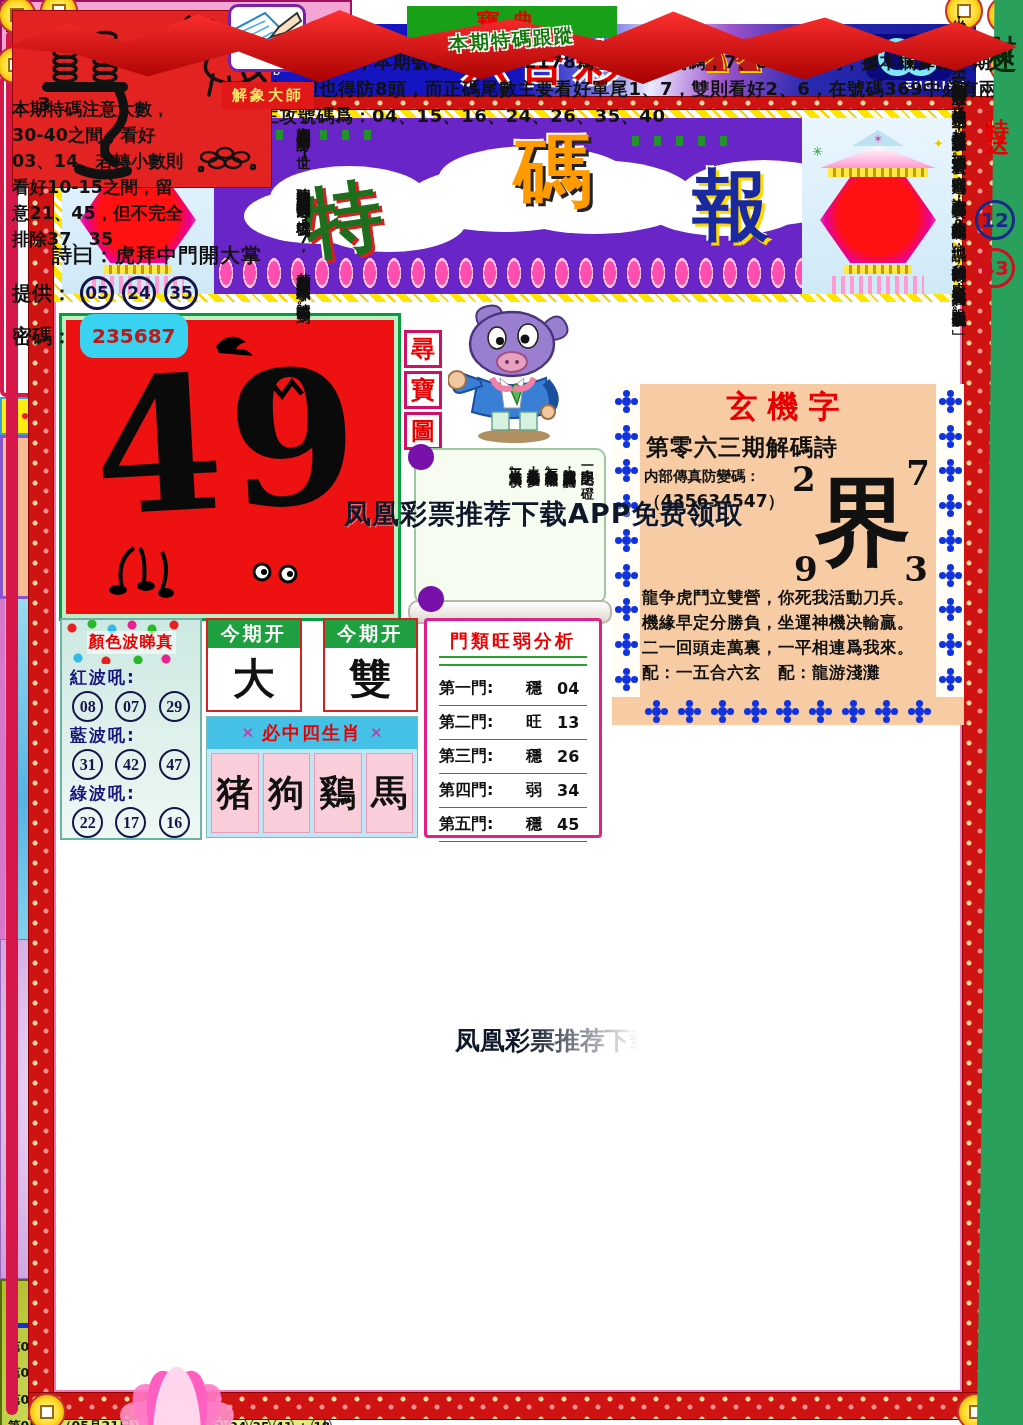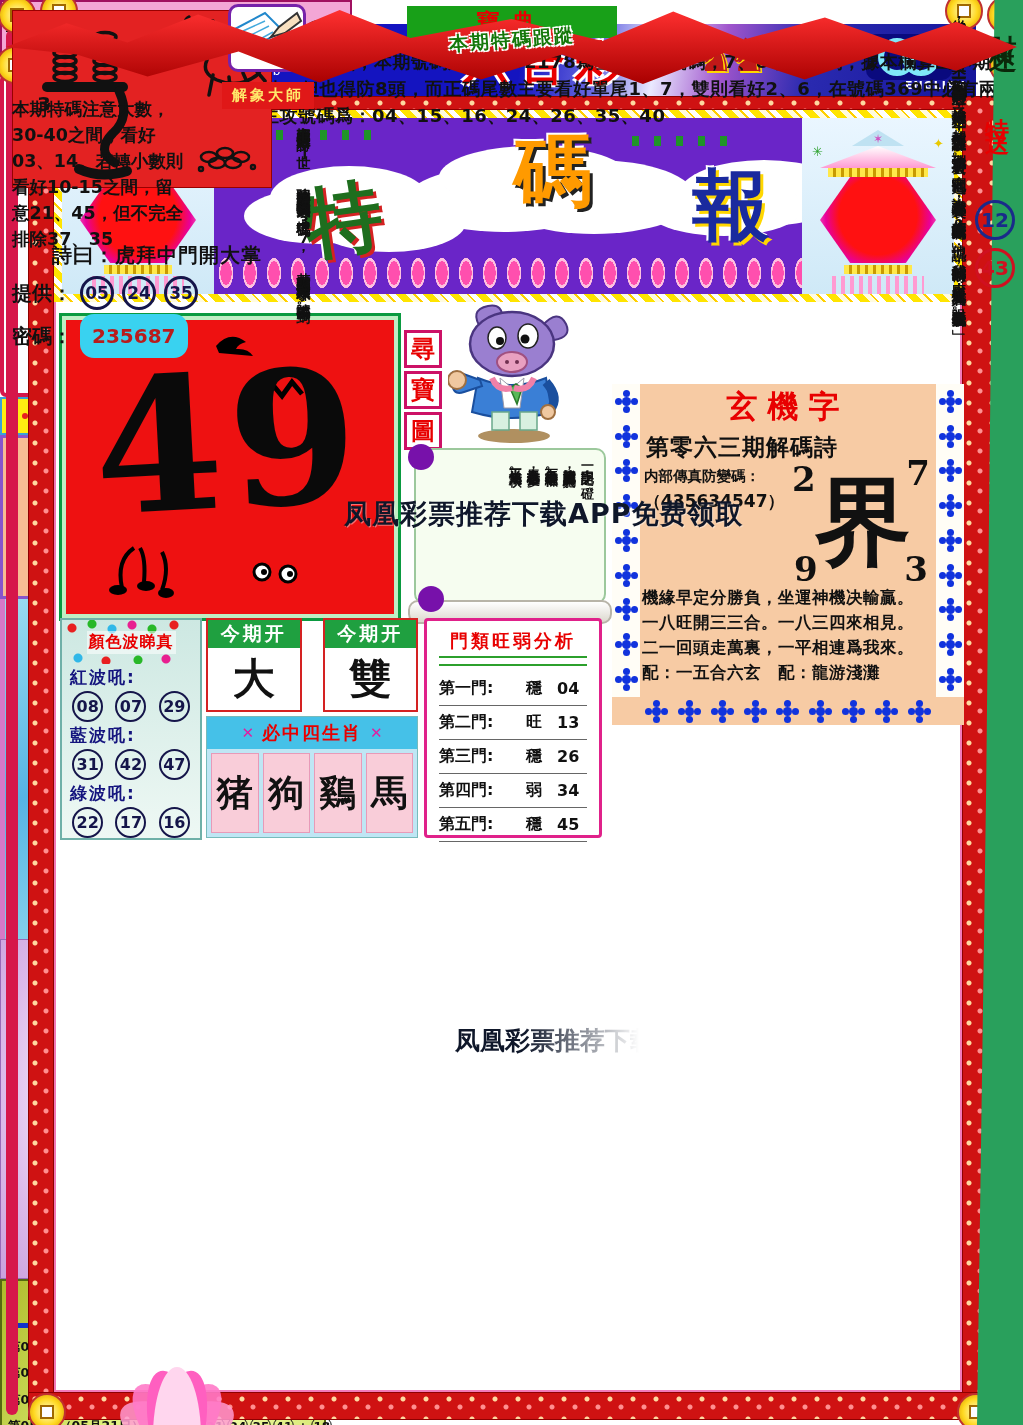--- a/index.html
+++ b/index.html
@@ -127,21 +127,21 @@
        radial-gradient(circle 5px at 90px 9px,#28b828 0 4px,transparent 5px),
        radial-gradient(circle 5px at 112px 5px,#e82020 0 4px,transparent 5px),
        radial-gradient(circle 5px at 16px 38px,#30b8e8 0 4px,transparent 5px),
        radial-gradient(circle 5px at 44px 41px,#e82020 0 4px,transparent 5px),
        radial-gradient(circle 5px at 76px 40px,#28b828 0 4px,transparent 5px),
        radial-gradient(circle 5px at 104px 39px,#e82090 0 4px,transparent 5px);}
   #cw-title span{color:#e80000;font-size:16px;font-weight:900;letter-spacing:1px;background:rgba(255,255,255,.55);padding:1px 2px;}
   .cw-label{color:#14147e;font-size:17px;font-weight:900;margin:2px 0 2px 8px;letter-spacing:2px;}
   .cw-balls{display:flex;justify-content:space-around;padding:0 4px;}
   .ball-m{display:inline-flex;align-items:center;justify-content:center;width:31px;height:31px;border:2.5px solid #15154a;
-     border-radius:50%;font-weight:900;font-size:16px;color:#15154a;box-sizing:border-box;}
+     border-radius:50%;font-weight:900;font-size:16px;color:#15154a;box-sizing:border-box;font-family:Liberation Serif, serif;}
 
   
   #this-period{left:206px;top:618px;width:212px;height:94px;display:flex;gap:21px;}
   .tp-cell{flex:1;border:2.5px solid #d42222;box-sizing:border-box;display:flex;flex-direction:column;background:#fff;}
   .tp-head{height:28px;background:#1fa040;color:#fff;font-size:19px;font-weight:900;letter-spacing:3px;
      display:flex;align-items:center;justify-content:center;}
   .tp-val{flex:1;display:flex;align-items:center;justify-content:center;font-size:42px;font-weight:900;
      font-family:"DejaVu Serif","Liberation Serif",serif;}
 
   
@@ -423,22 +423,22 @@
         </div>
         <div id="charbox">
           <span id="c-tl" class="corner">2</span>
           <span id="c-tr" class="corner">7</span>
           <span id="big-char">界</span>
           <span id="c-bl" class="corner">9</span>
           <span id="c-br" class="corner">3</span>
         </div>
       </div>
       <div id="xuanji-poem">
+          <div class="pline">龍争虎鬥立雙營，你死我活動刀兵。</div>
           <div class="pline">機緣早定分勝負，坐運神機决輸贏。</div>
-          <div class="pline">一八旺開三三合。一八三四來相見。</div>
           <div class="pline">二一回頭走萬裏，一平相連爲我來。</div>
           <div class="pline">配：一五合六玄　配：龍游淺灘</div>
         </div>
     </div>
   </div>
 
   <div id="color-waves" class="abs">
     <div id="cw-title">
       <span>顏色波睇真</span>
     </div>

